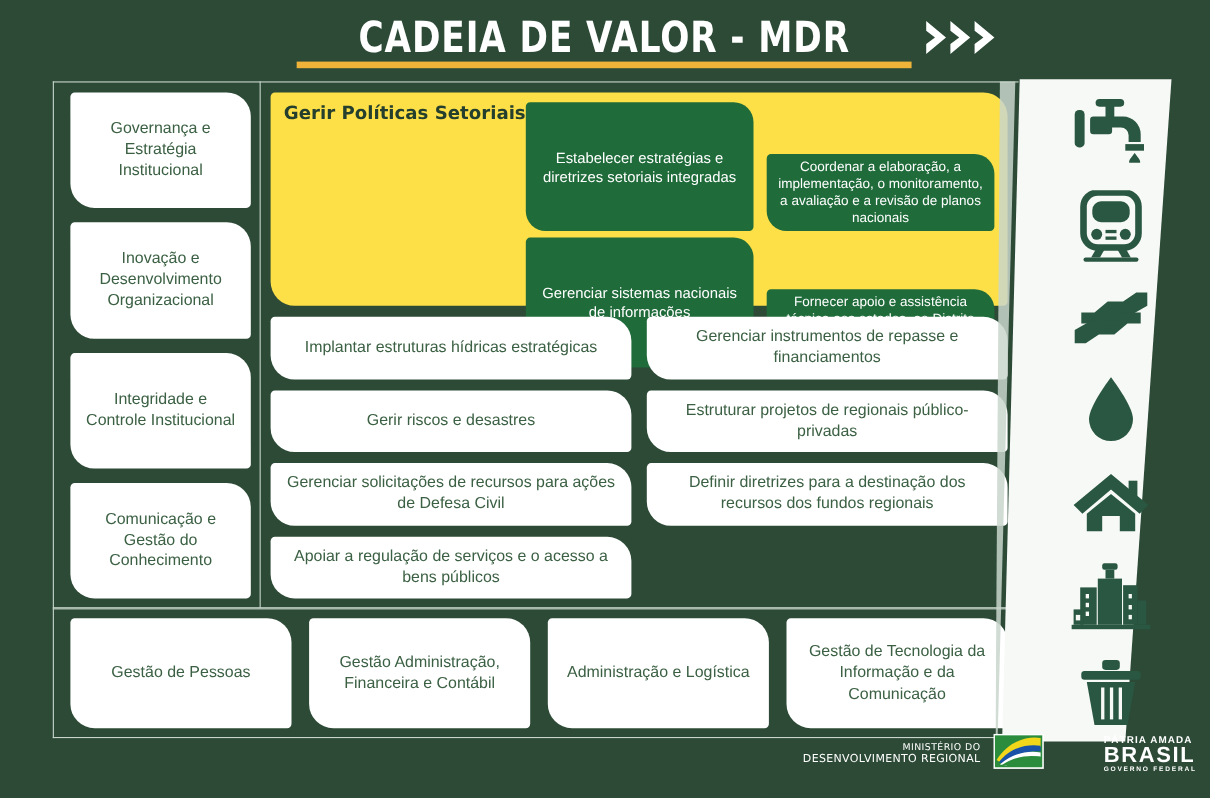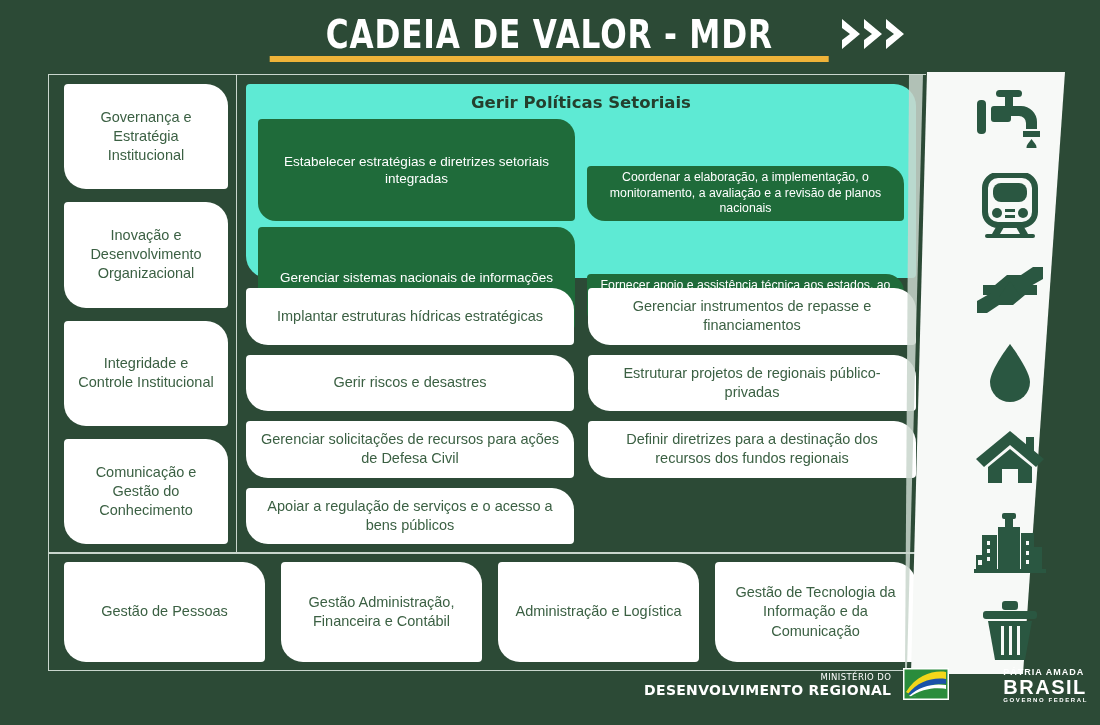--- a/index.html
+++ b/index.html
@@ -79,25 +79,25 @@
 
   
   .main-col {
     position: absolute; left: 246px; top: 84px;
     width: 670px; height: 460px;
     display: flex; flex-direction: column; gap: 10px;
   }
 
   
   .gps-panel {
-    background: #5eead4;
+    background: #fde047;
     border-radius: 4px 22px 4px 22px;
     height: 194px;
     padding: 9px 12px 10px 12px;
-    display: flex; flex-direction: column;
+    display: flex; 
   }
   .gps-title {
     text-align: center;
     color: #243f2d;
     font-family: "DejaVu Sans", sans-serif;
     font-weight: bold;
     font-size: 16.5px;
     margin-bottom: 7px;
   }
   .gps-grid {
@@ -178,21 +178,21 @@
     padding-right: 12px;
     gap: 12px;
   }
   .min-logo {
     text-align: right;
     color: #ffffff;
     font-family: "DejaVu Sans", sans-serif;
     line-height: 1.18;
   }
   .min-l1 { font-size: 8.5px; letter-spacing: 0.4px; }
-  .min-l2 { font-size: 14px; font-weight: bold; letter-spacing: 0.3px; }
+  .min-l2 { font-size: 10px; font-weight: normal; letter-spacing: 0.3px; }
   .brasil-logo {
     display: flex; align-items: center; gap: 6px;
   }
   .brasil-text { line-height: 1; color: #ffffff; font-family: Liberation Sans, sans-serif; margin-left: 48px; }
   .bt-1 { font-size: 9px; font-weight: bold; letter-spacing: 1px; }
   .bt-2 { font-size: 20px; font-weight: bold; letter-spacing: 1.5px; }
   .bt-3 { font-size: 6px; font-weight: bold; letter-spacing: 1.6px; }
 </style>
 </head>
 <body>

